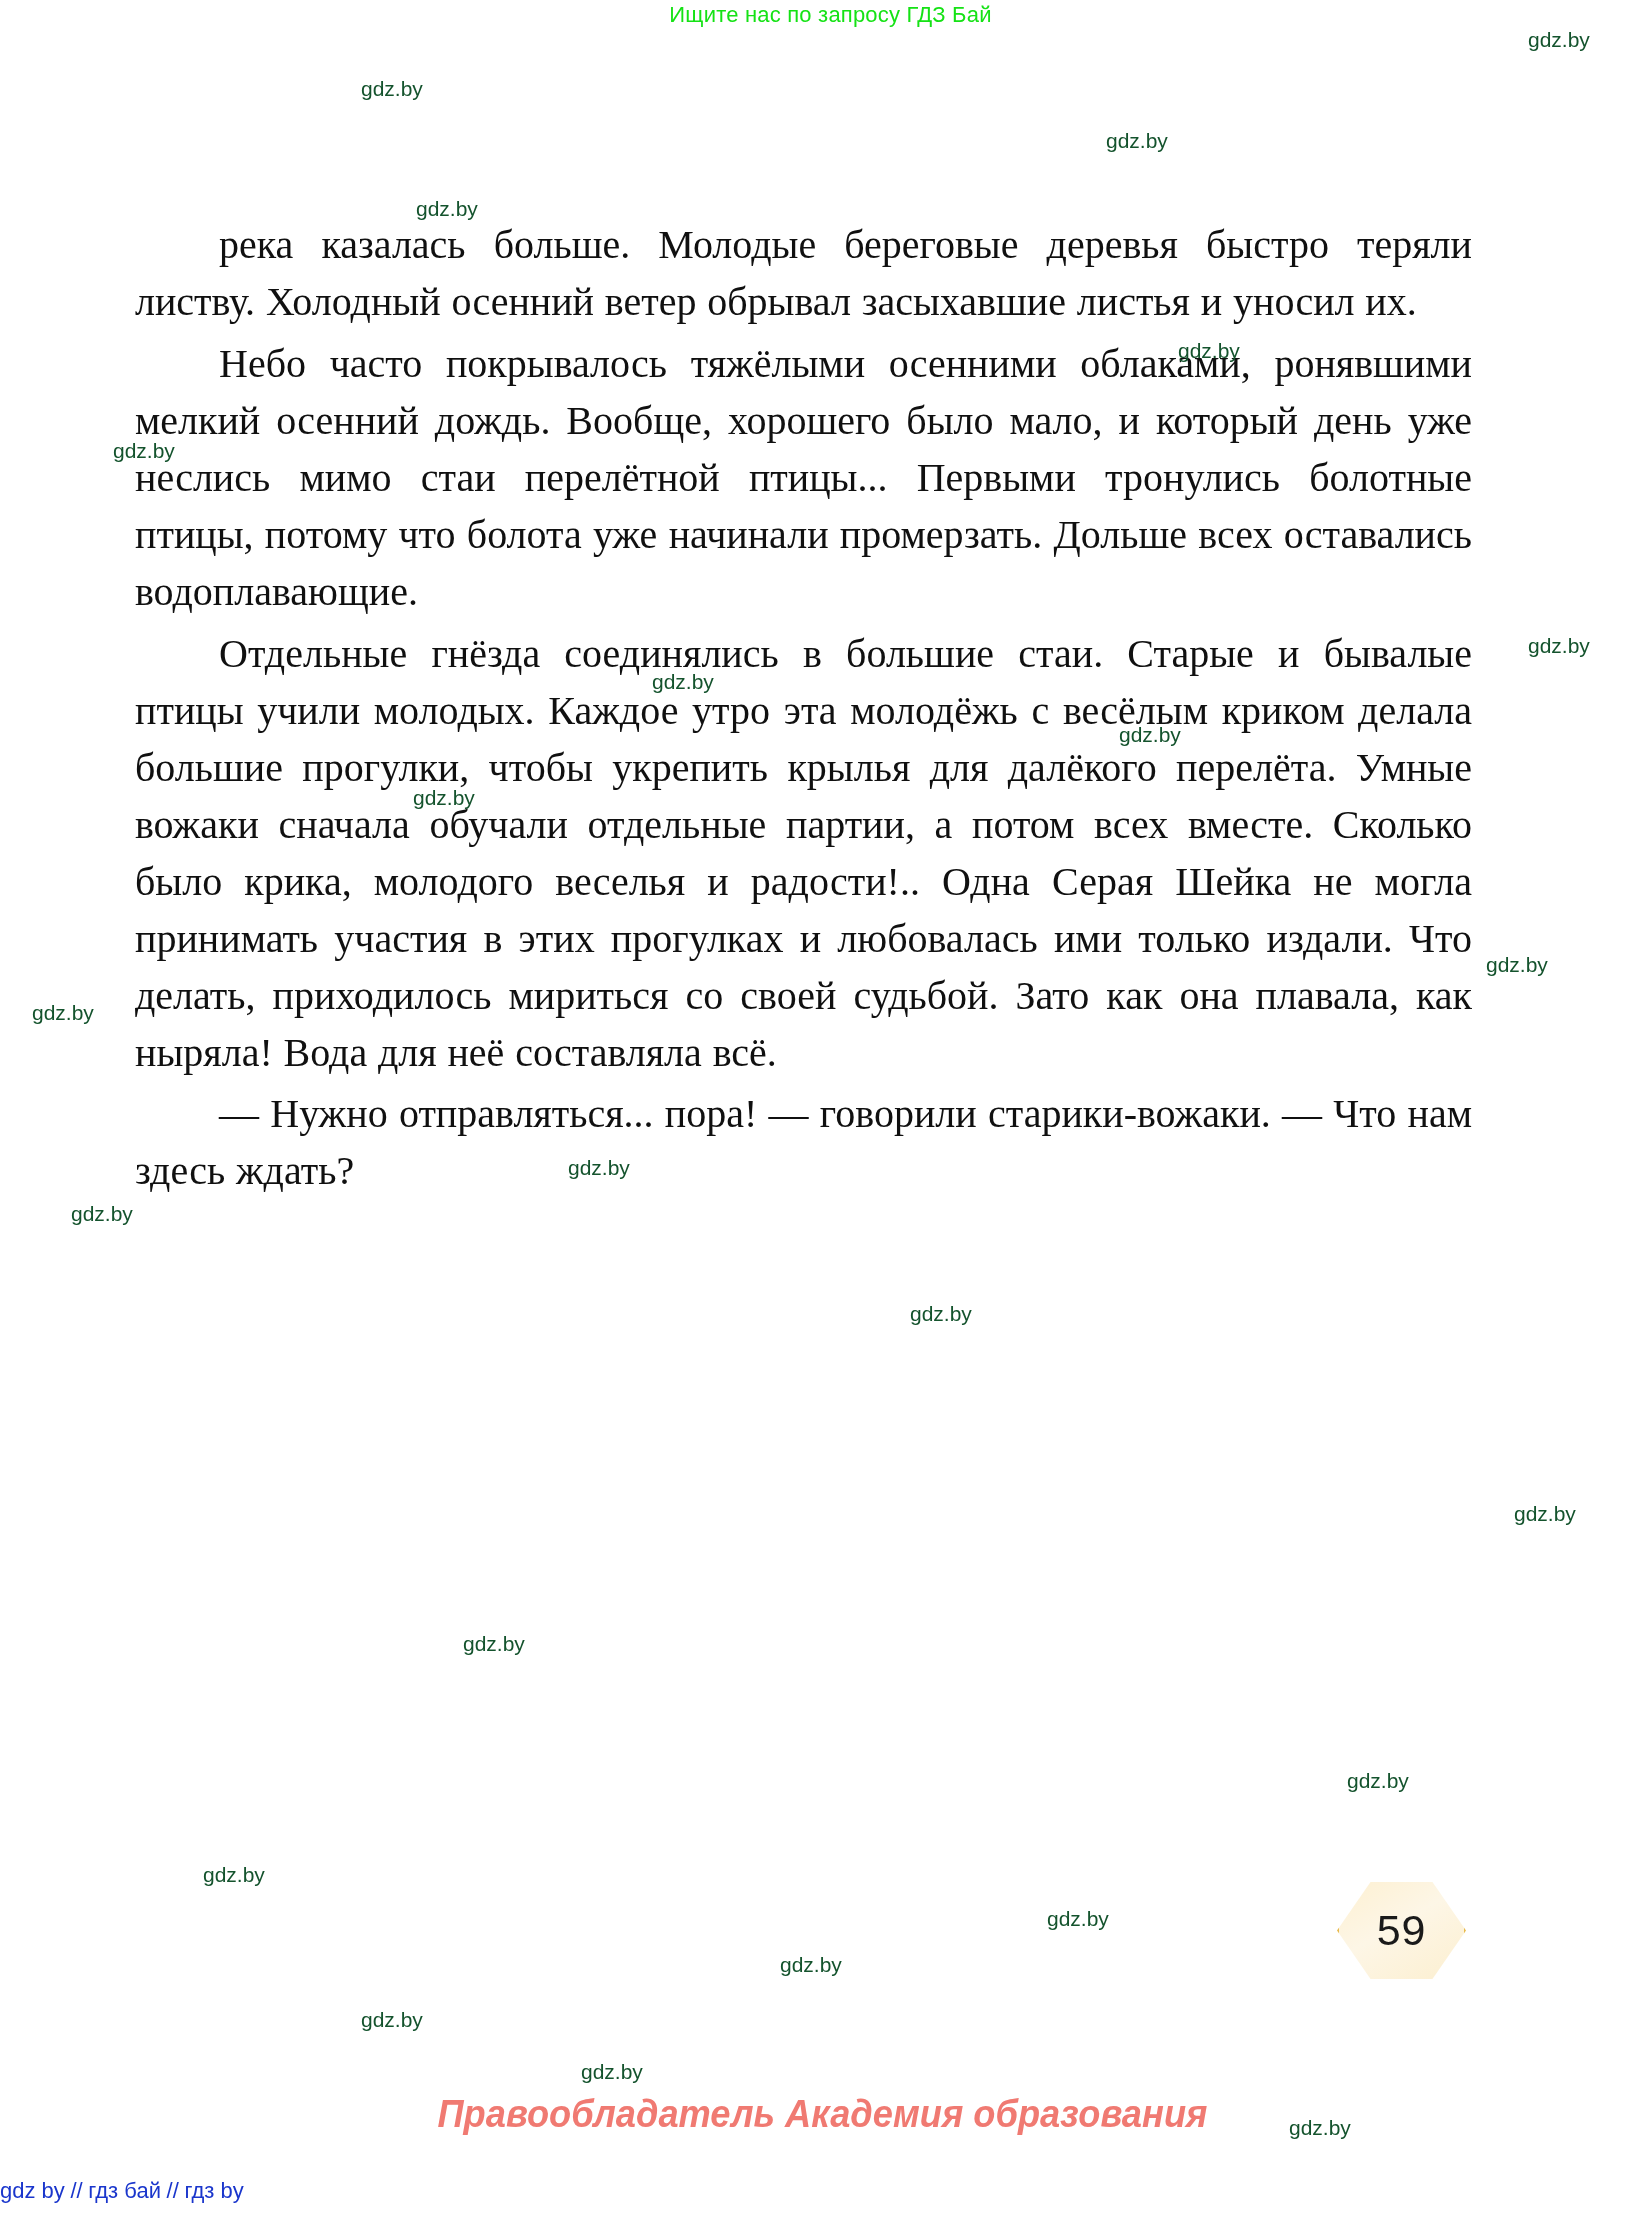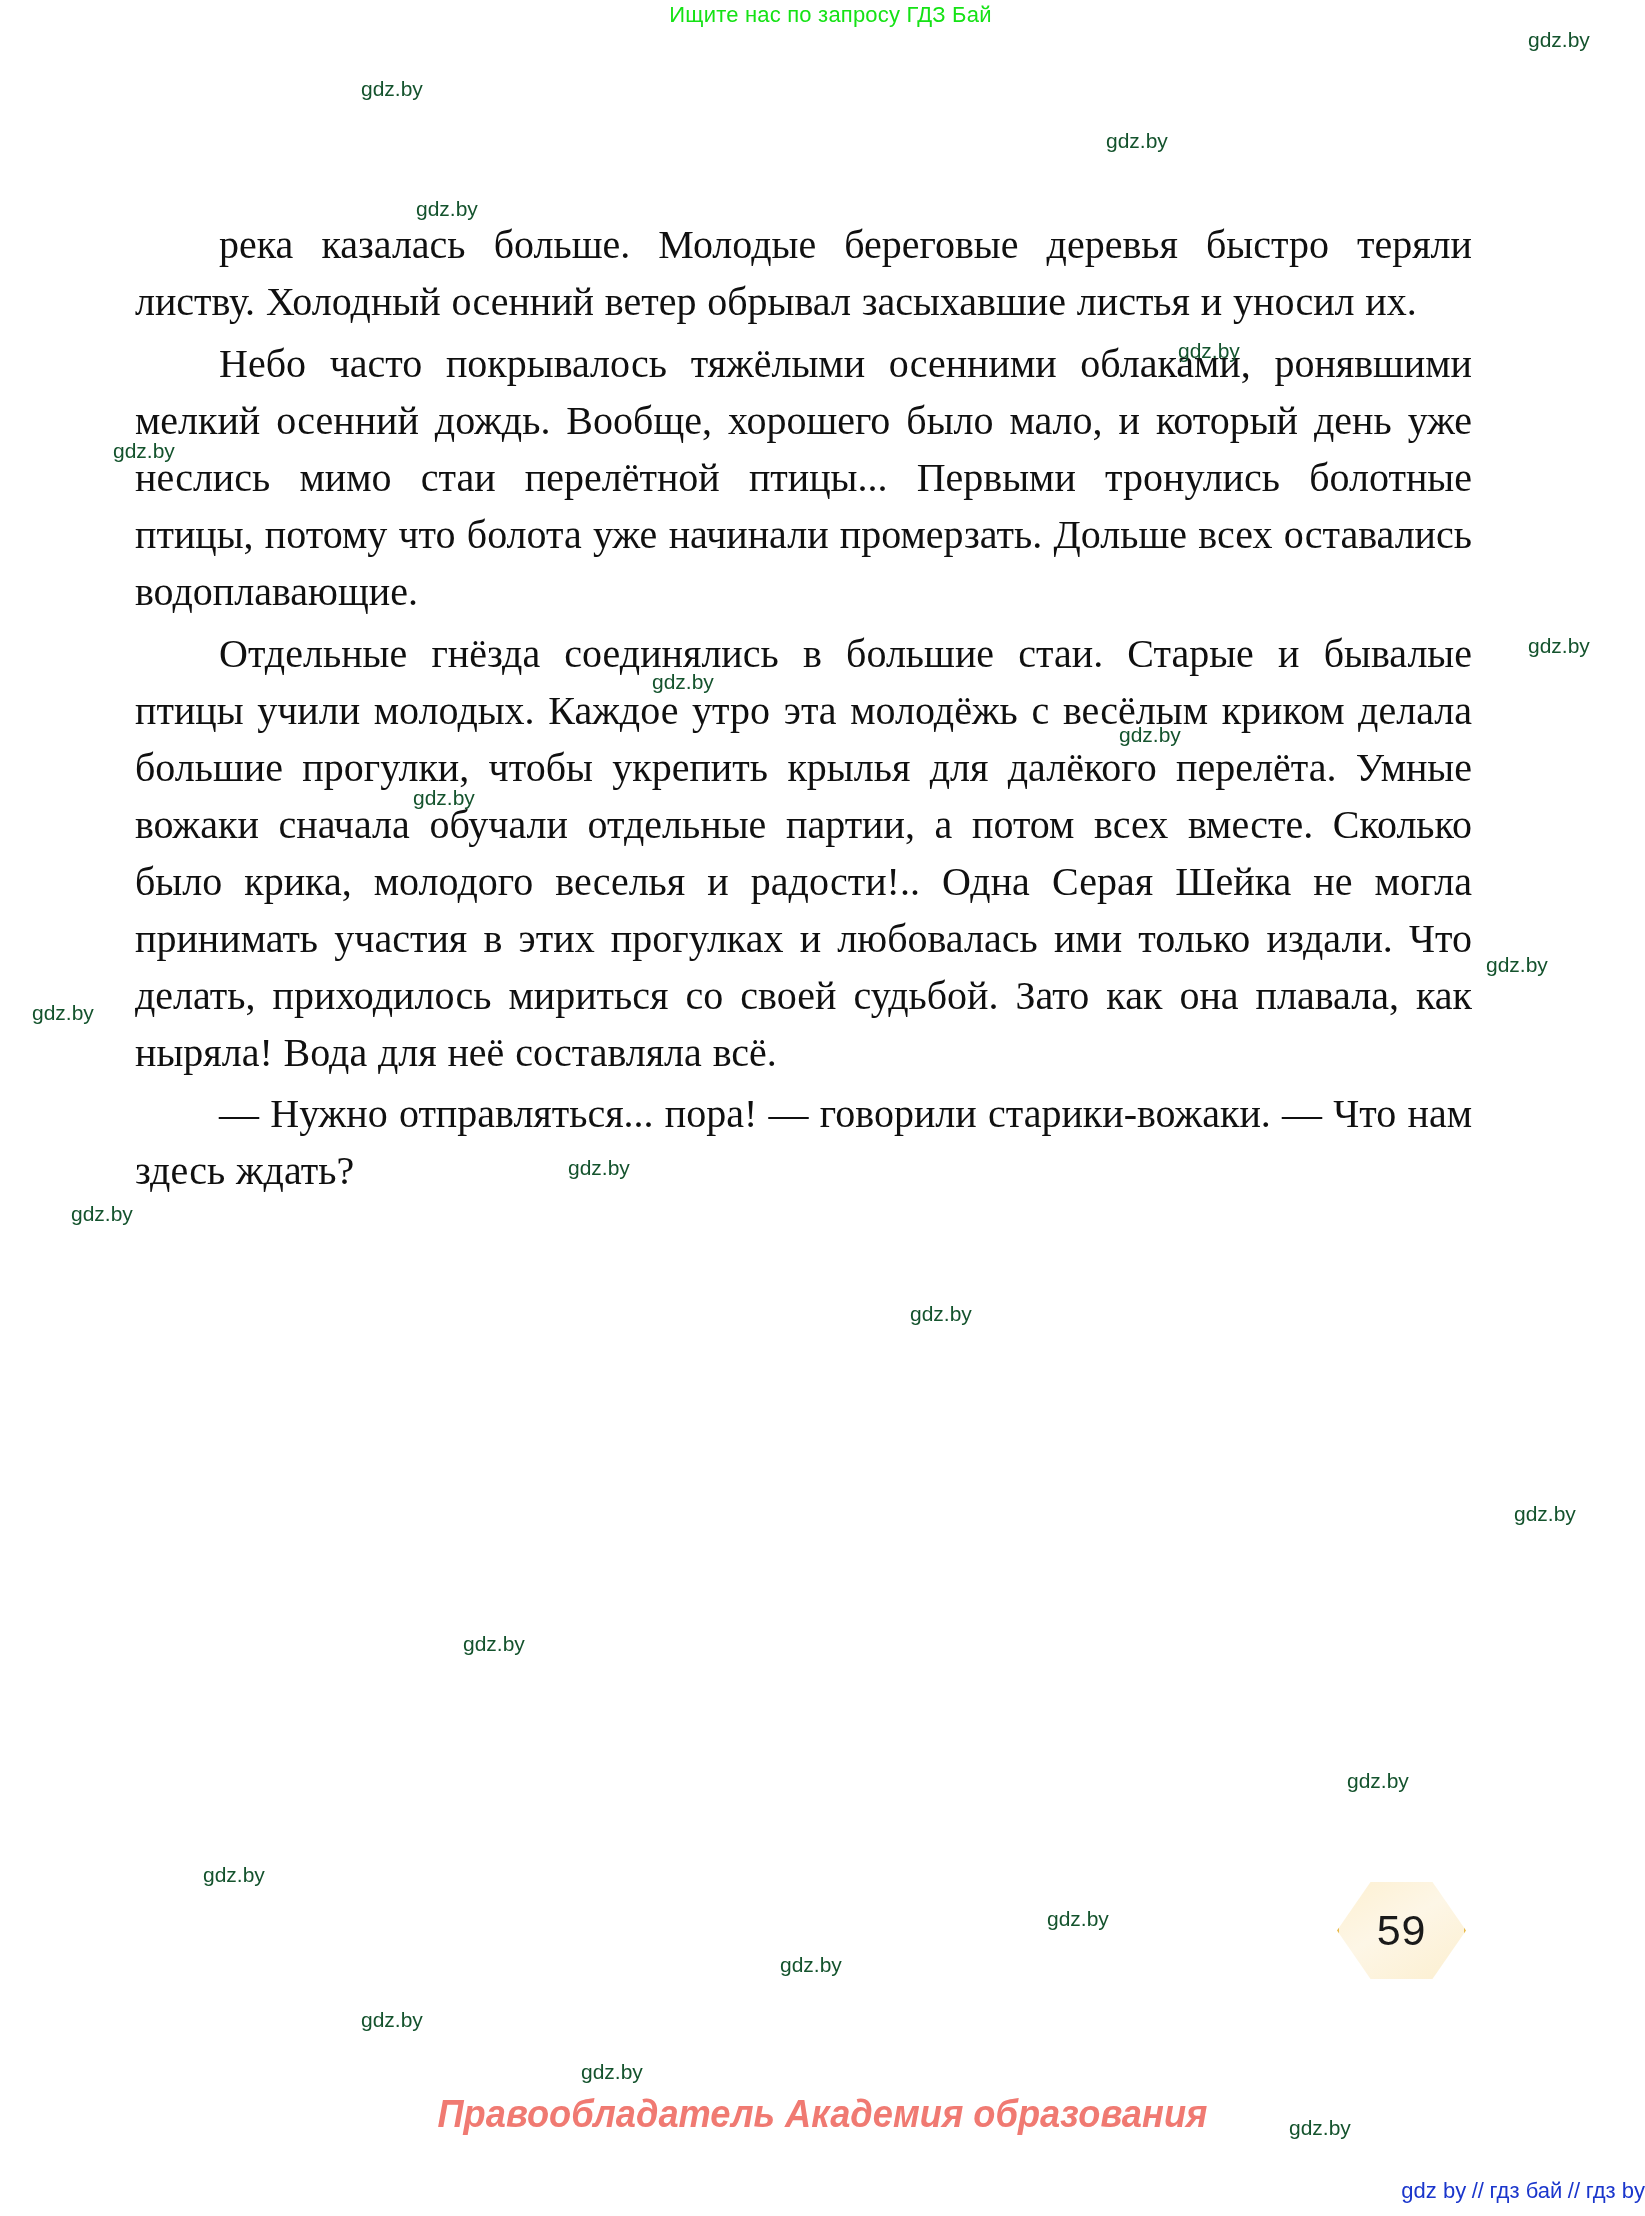--- a/index.html
+++ b/index.html
@@ -91,21 +91,21 @@
     transform: scaleX(0.93);
     white-space: nowrap;
   }
 
   
   #footer-links {
     position: absolute;
     left: 0;
     top: 2178px;
     width: 1645px;
-    text-align: right;
+    text-align: left;
     color: #1a36cc;
     font-family: "Liberation Sans", "DejaVu Sans", sans-serif;
     font-size: 22px;
     white-space: nowrap;
   }
   #footer-links .sep { padding: 0 5.6px; }
   #footer-links a {
     color: #1a36cc;
     text-decoration: none;
   }

